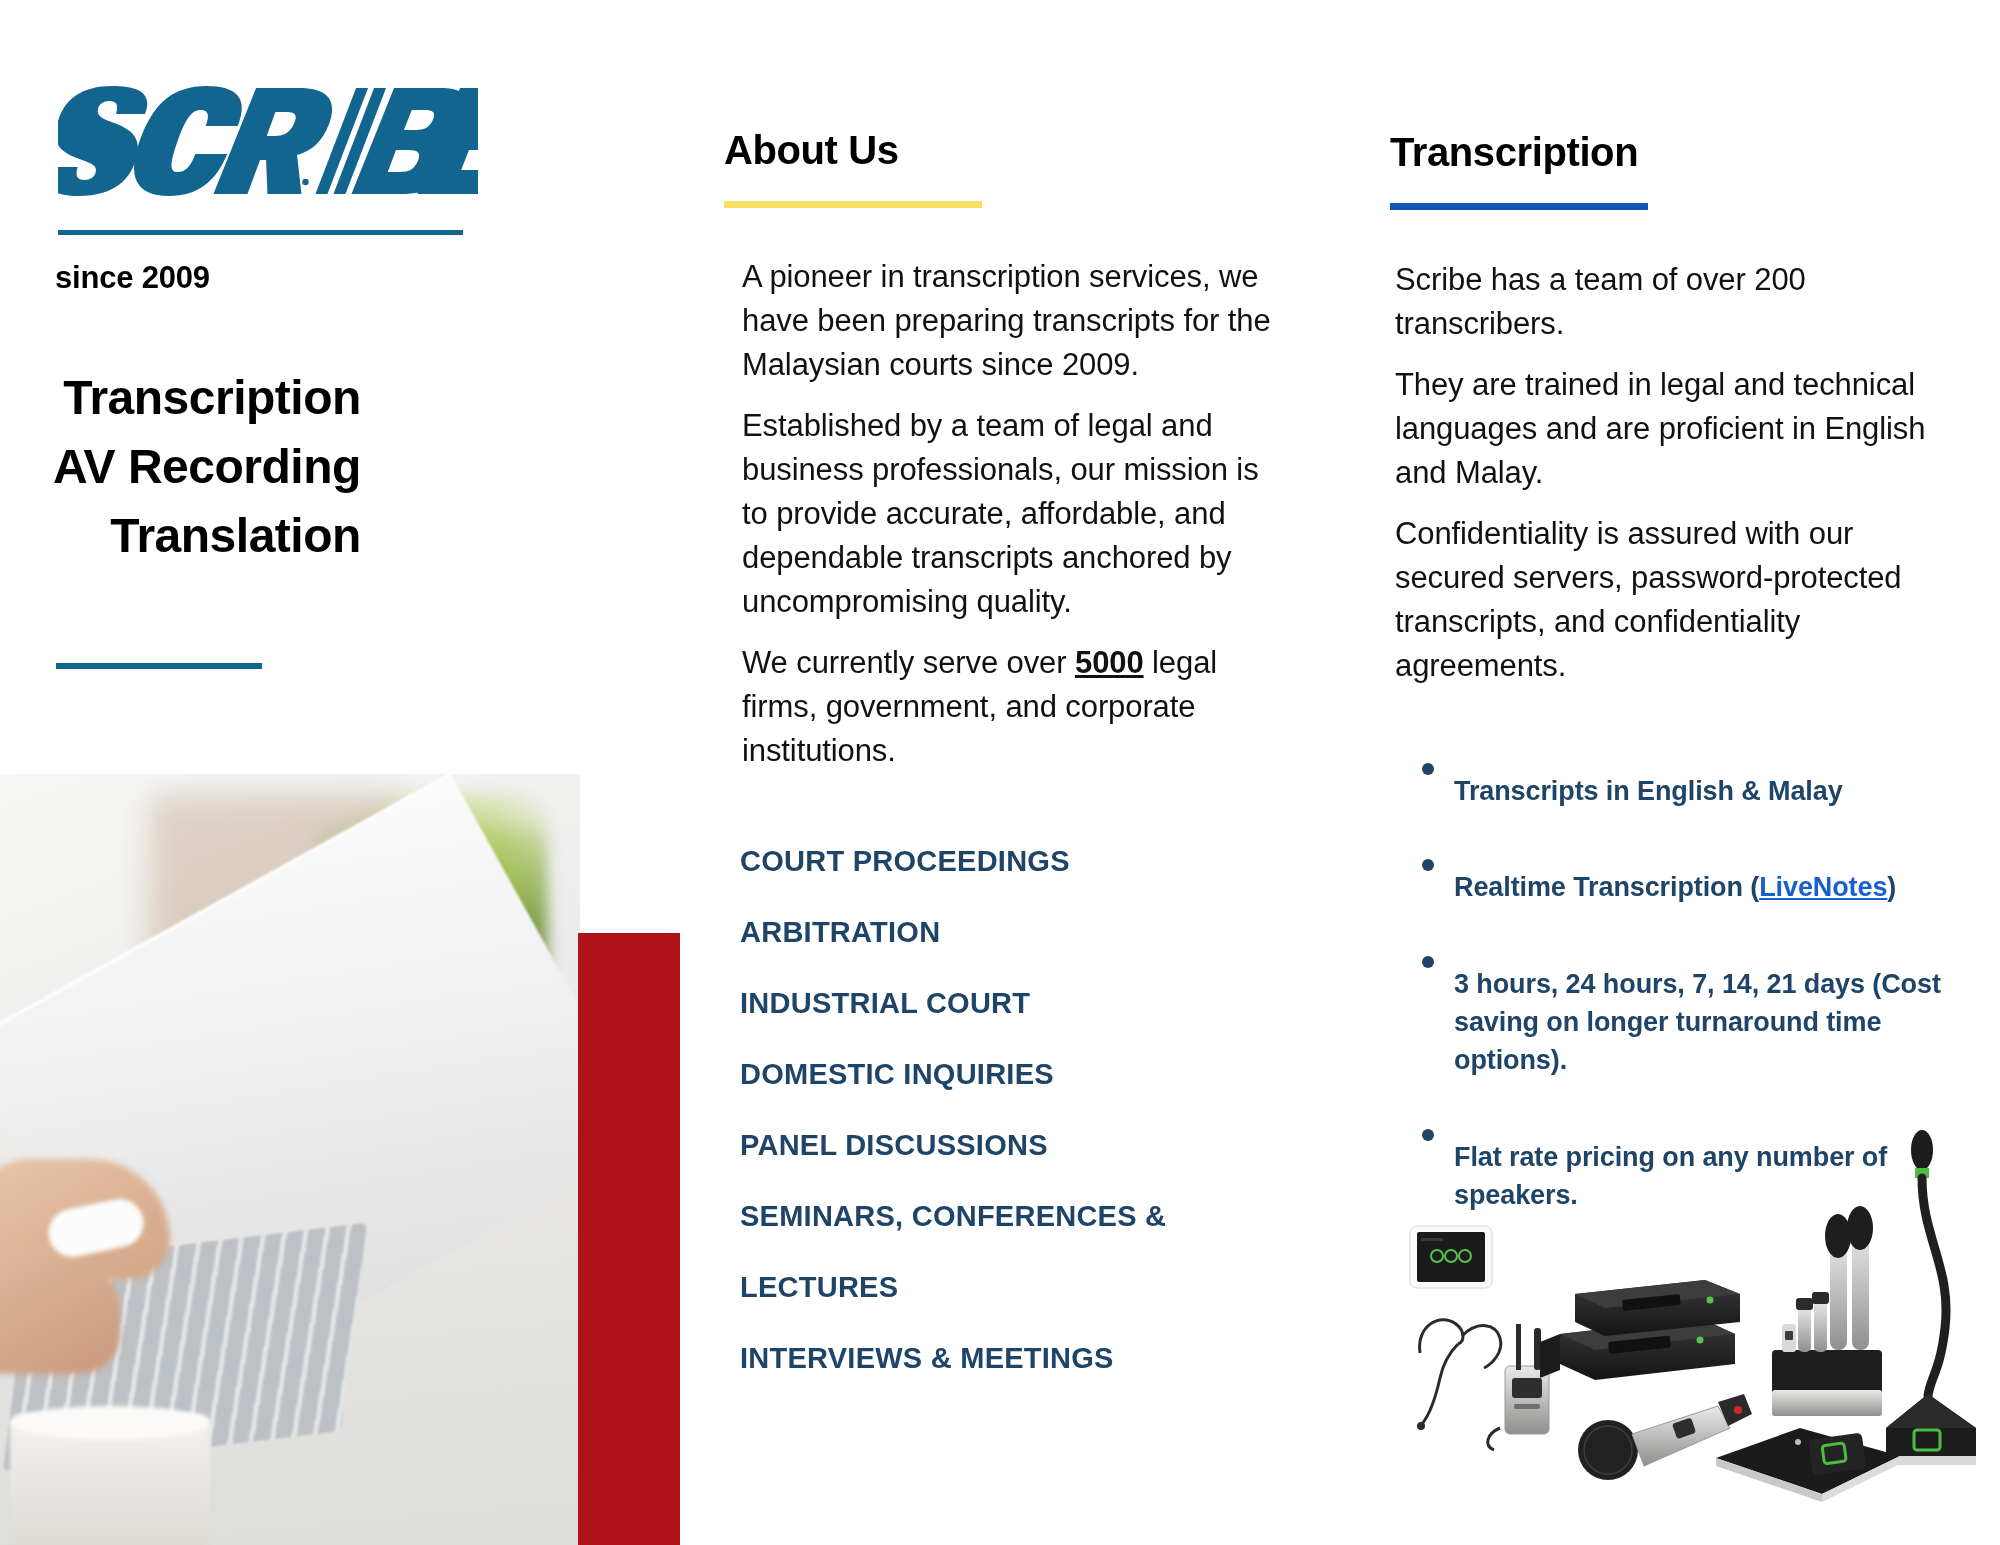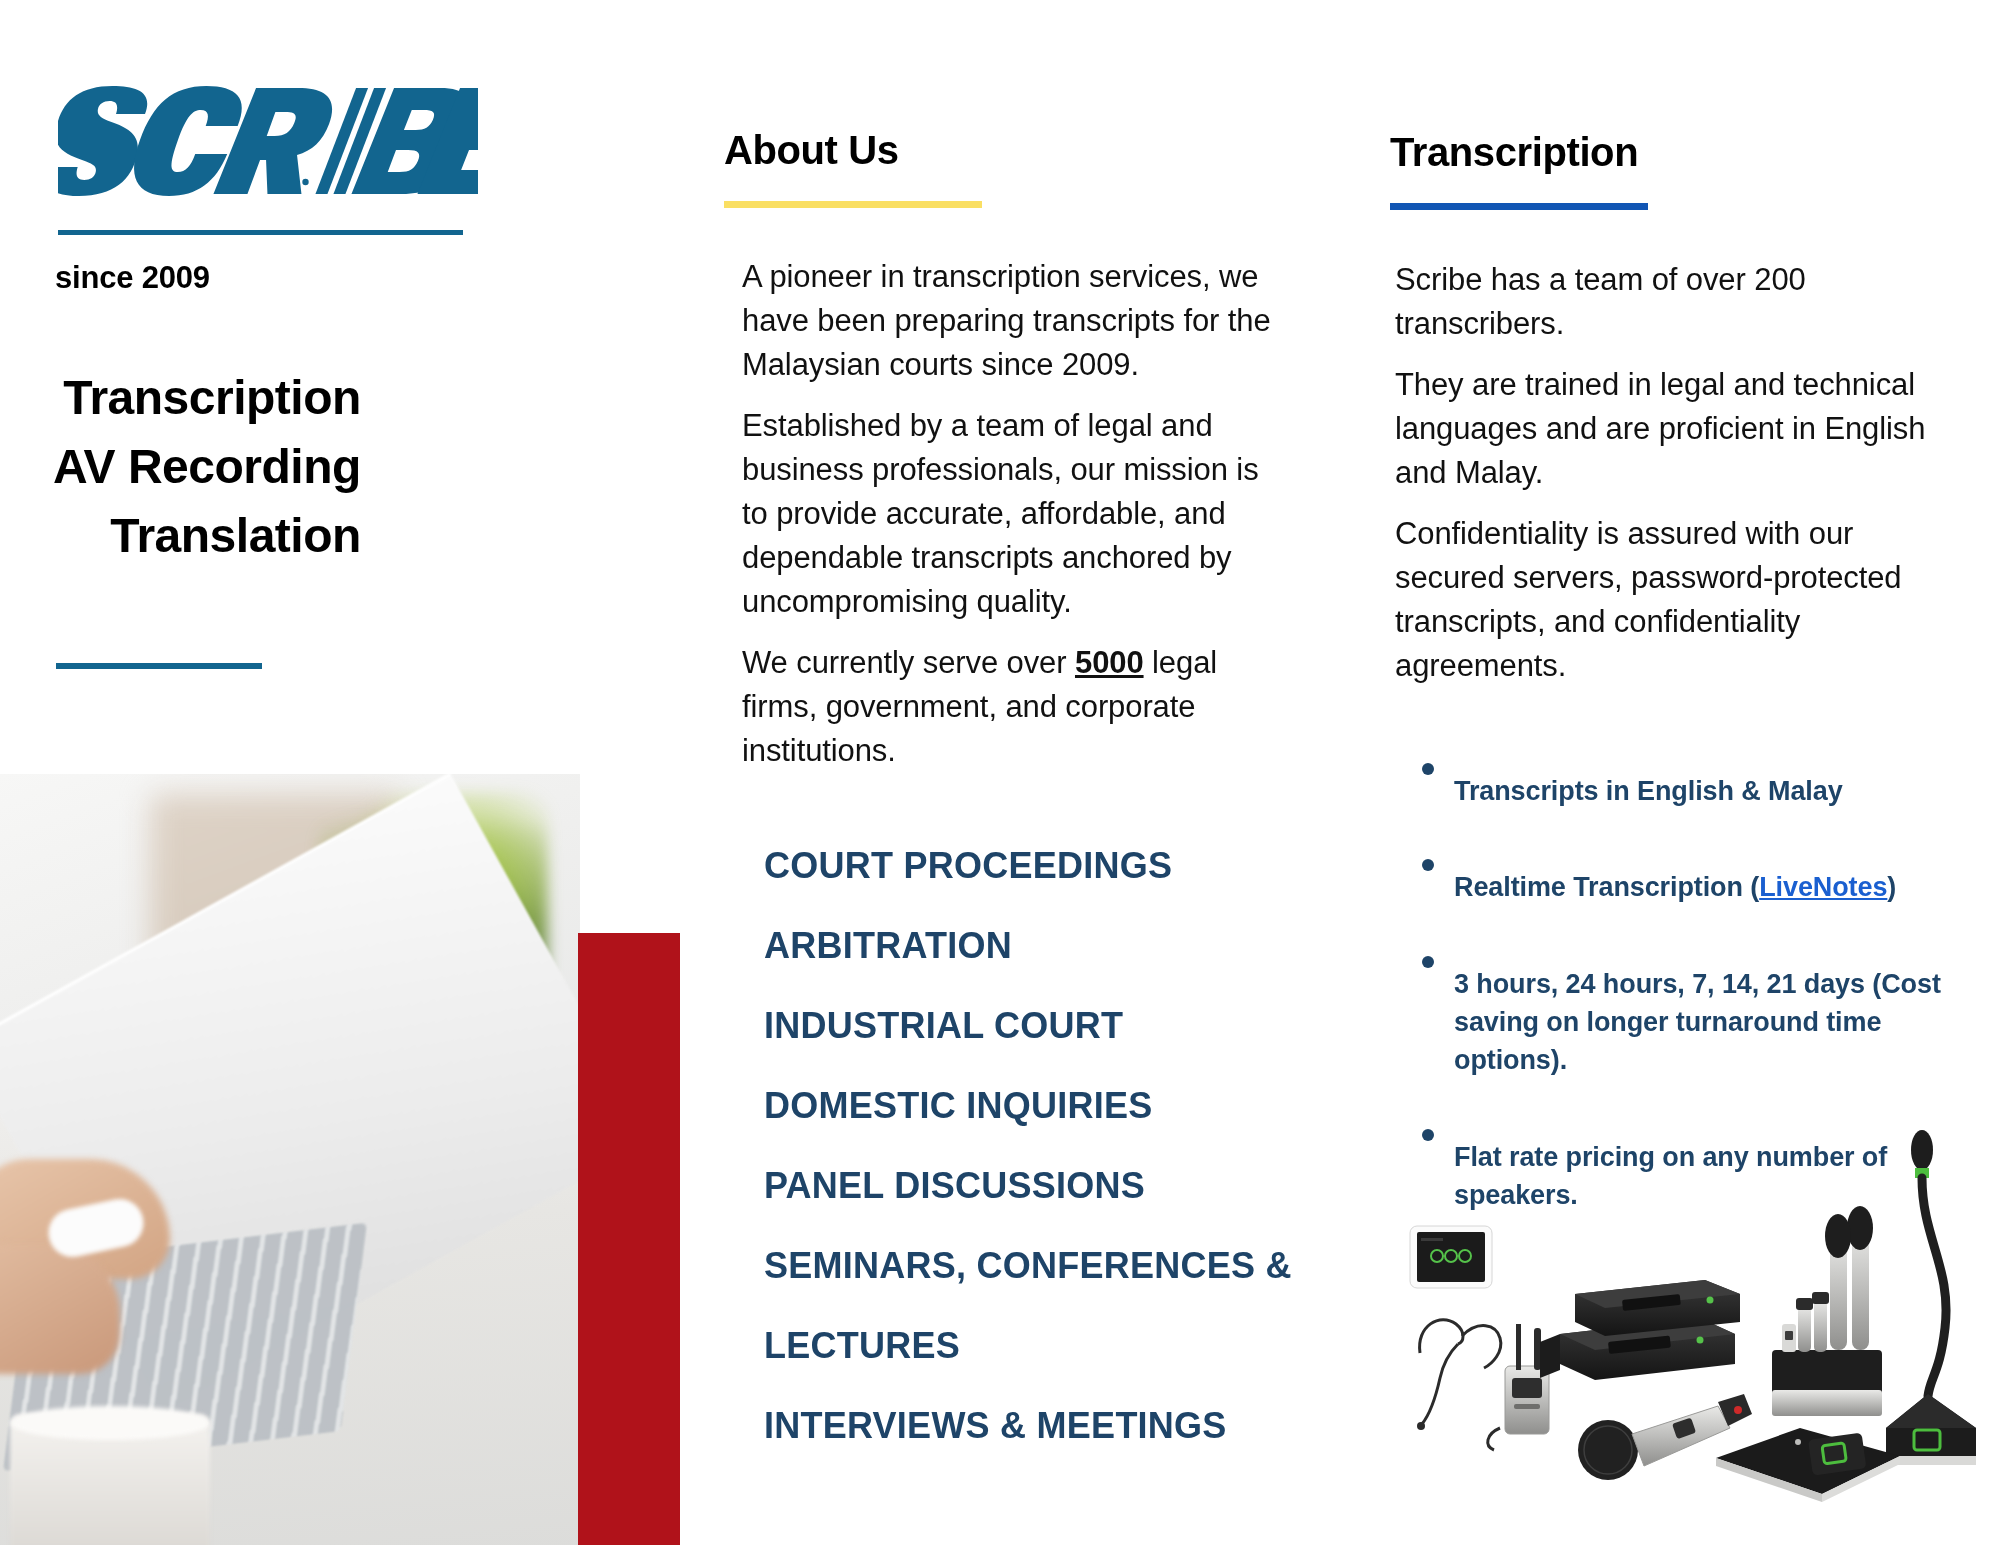--- a/index.html
+++ b/index.html
@@ -191,24 +191,23 @@
   .mid-body { position: absolute; left: 18px; top: 255px; width: 540px; }
   .right-body { position: absolute; left: 5px; top: 258px; width: 570px; }
 
   .num-strong { font-weight: bold; text-decoration: underline; }
 
   .svc-list {
     position: absolute; left: 16px; top: 845px; width: 560px;
     list-style: none;
   }
   .svc-item {
-    font-size: 36px; font-weight: bold; color: #1e4468;
+    font-size: 29px; font-weight: bold; color: #1e4468;
     letter-spacing: 0.25px;
     margin-bottom: 38px;
-    margin-left: 24px;
   }
 
   .feat-list {
     position: absolute; left: 32px; top: 748px; width: 570px;
   }
   .feat-item {
     display: flex; align-items: flex-start;
     margin-bottom: 34px;
   }
   .feat-bullet {

